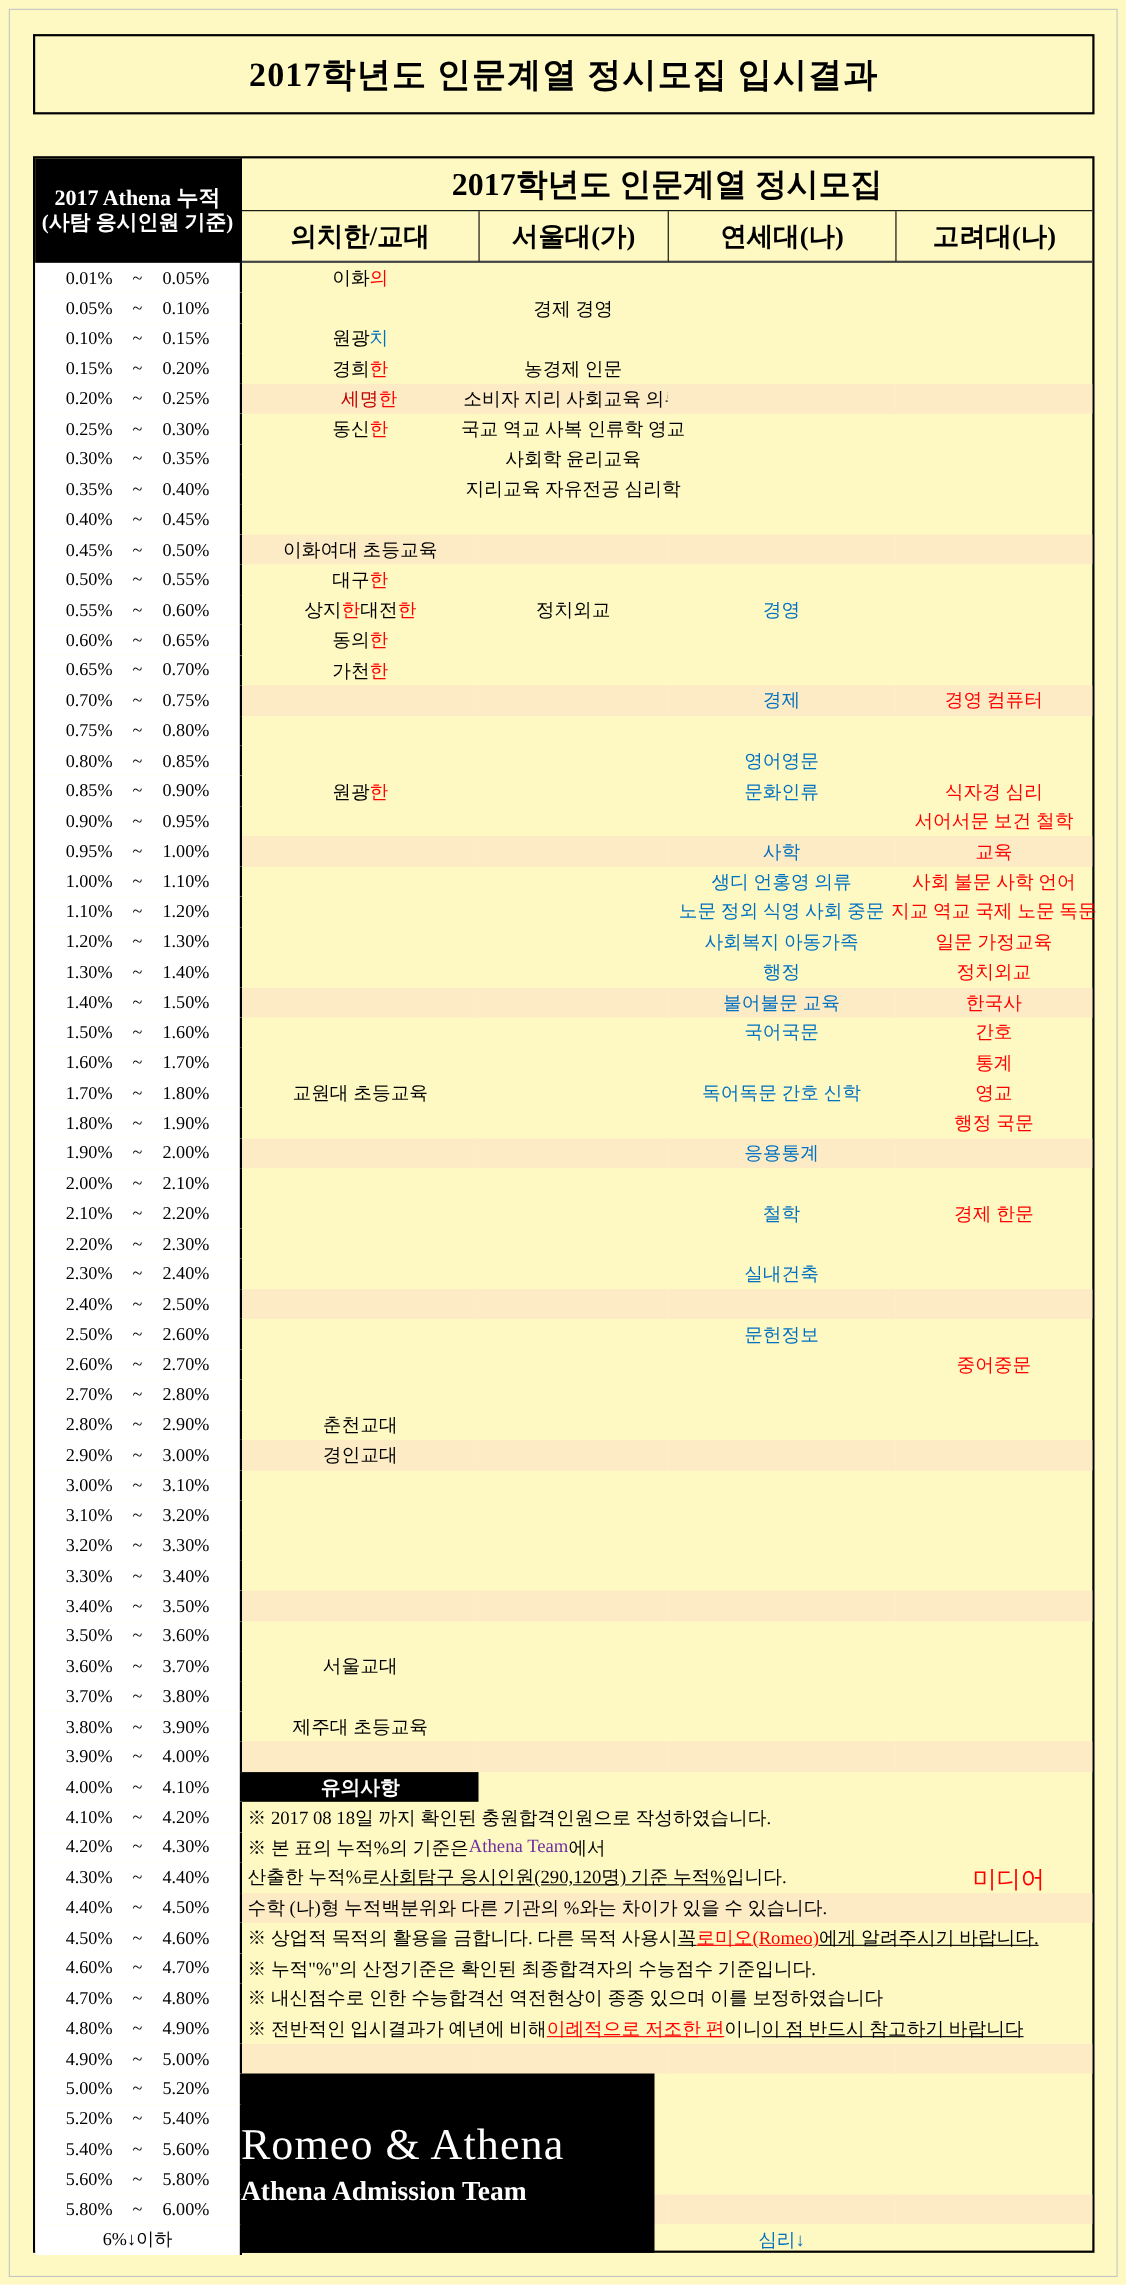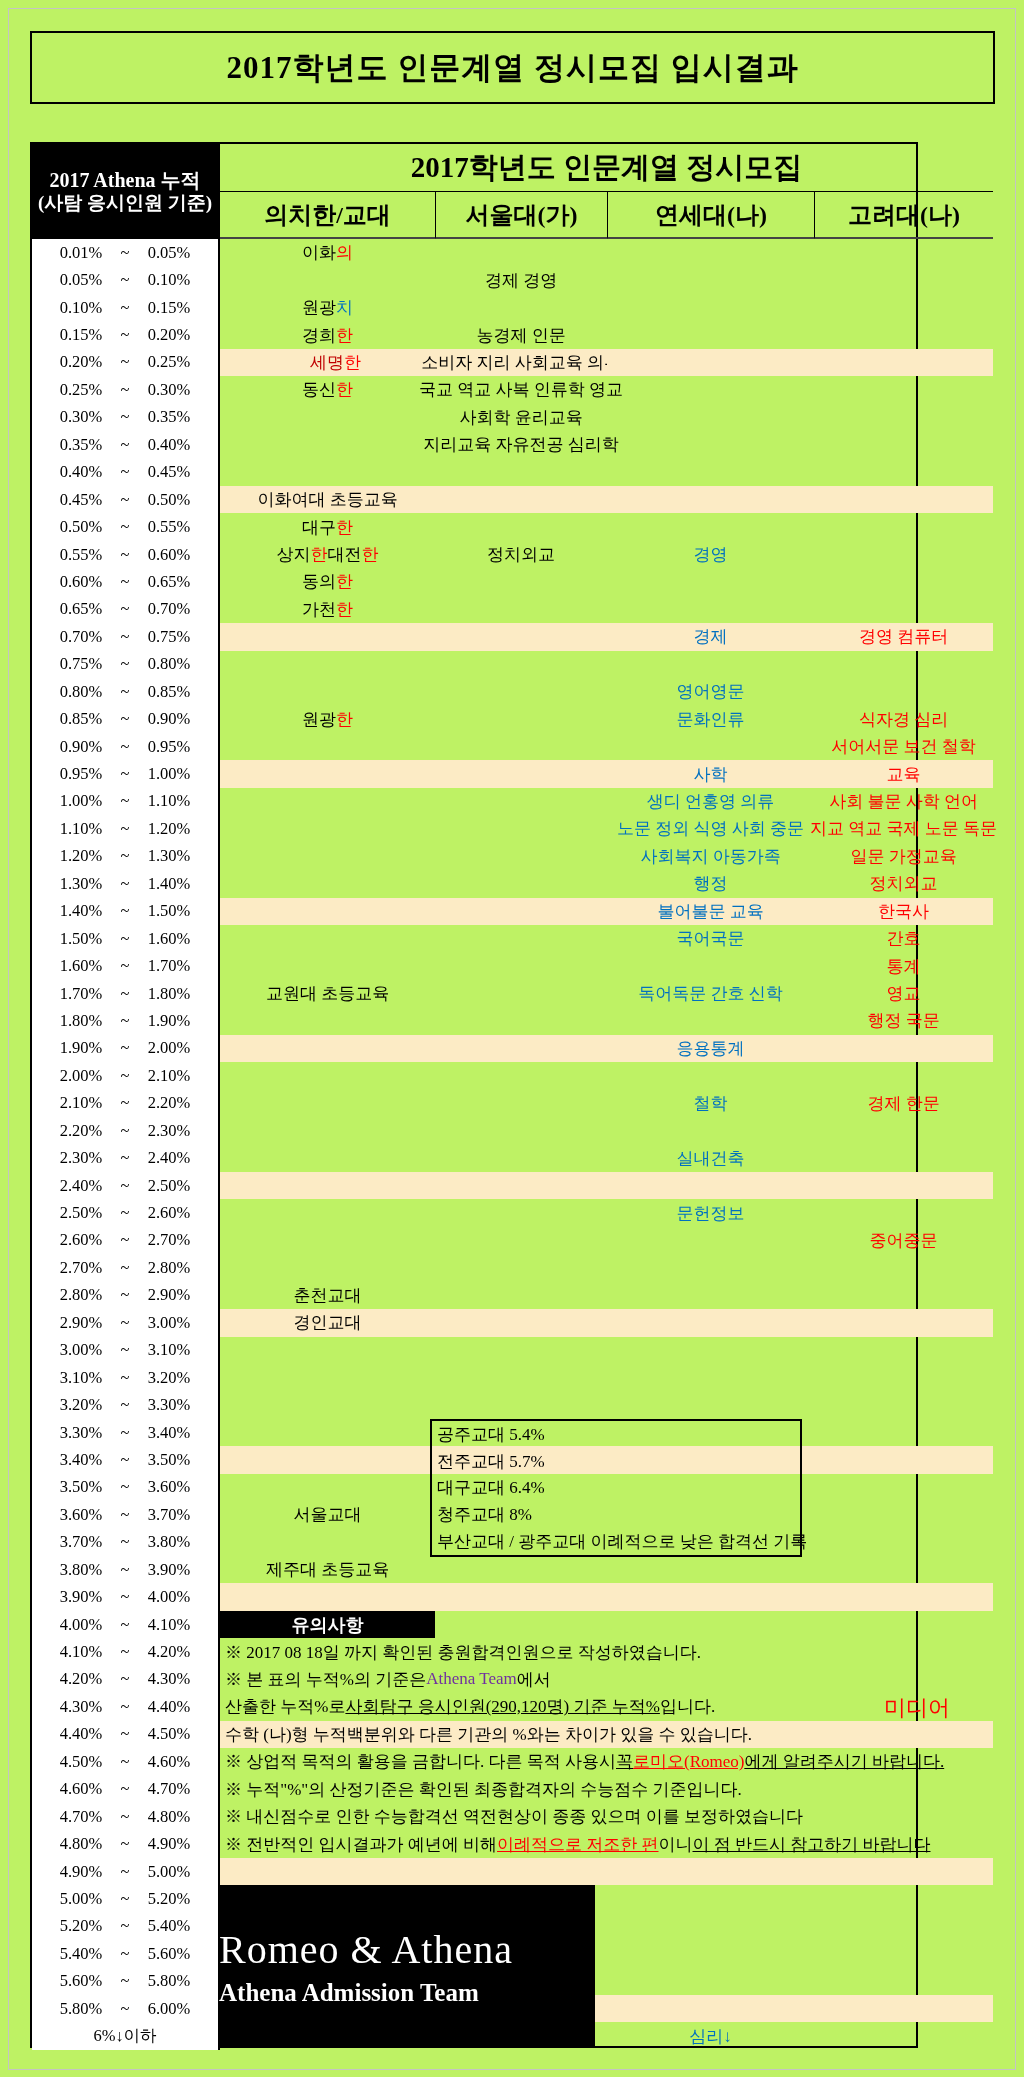--- a/index.html
+++ b/index.html
@@ -1,25 +1,25 @@
 <!DOCTYPE html>
 <html><head>
 <meta charset="utf-8">
 <style>
   html,body{margin:0;padding:0;background:#fff;}
-  #page{position:relative;width:1024px;height:2077px;background:#bef264;
+  #page{position:relative;width:1024px;height:2077px;background:#fef9c3;
         font-family:"Liberation Serif","DejaVu Serif",serif;color:#000;overflow:hidden;}
   #frame{position:absolute;left:8px;top:8px;width:1006px;height:2060px;
          border:1px solid #c4c4c4;pointer-events:none;}
   
   #title-box{position:absolute;left:30px;top:31px;width:961px;height:69px;
              border:2px solid #000;display:flex;align-items:center;justify-content:center;}
   #title-box .t{font-size:31px;font-weight:bold;letter-spacing:1px;}
   
-  #table{position:absolute;left:30px;top:142px;width:888px;height:1906px;
+  #table{position:absolute;left:30px;top:142px;width:965px;height:1906px;
          border:2px solid #000;box-sizing:border-box;}
   .corner{grid-row:1 / span 2;background:#000;color:#fff;display:flex;flex-direction:column;
           align-items:center;justify-content:center;border-right:2px solid #000;line-height:1.15;}
   .corner .c1{font-size:20px;font-weight:600;}
   .corner .c2{font-size:19px;font-weight:600;}
   .hdr-grid{display:grid;grid-template-columns:188px 215px 172px 207px 179px;}
   .merged-title{grid-column:2 / 6;display:flex;align-items:center;justify-content:center;
                 font-size:29px;font-weight:bold;border-bottom:1px solid #000;height:48px;box-sizing:border-box;}
   .colhead{height:47px;display:flex;align-items:center;justify-content:center;
            font-size:24px;font-weight:bold;border-bottom:2px solid #444;box-sizing:border-box;}
@@ -923,26 +923,19 @@
           </div>
           <div class="cell"></div>
           <div class="cell"></div>
           <div class="cell">
             <span class="seg-b">심리↓</span>
           </div>
           <div class="cell"></div>
         </div>
       </div>
 
-    <div id="annot-box">
-        <div class="al">공주교대 5.4%</div>
-        <div class="al">전주교대 5.7%</div>
-        <div class="al">대구교대 6.4%</div>
-        <div class="al">청주교대 8%</div>
-        <div class="al">부산교대 / 광주교대 이례적으로 낮은 합격선 기록</div>
-      </div>
     <div id="media-label">미디어</div>
     <div id="romeo-box">
       <span class="r1">Romeo &amp; Athena</span>
       <span class="r2">Athena Admission Team</span>
     </div>
   </div>
 </div>
 
 </body></html>

